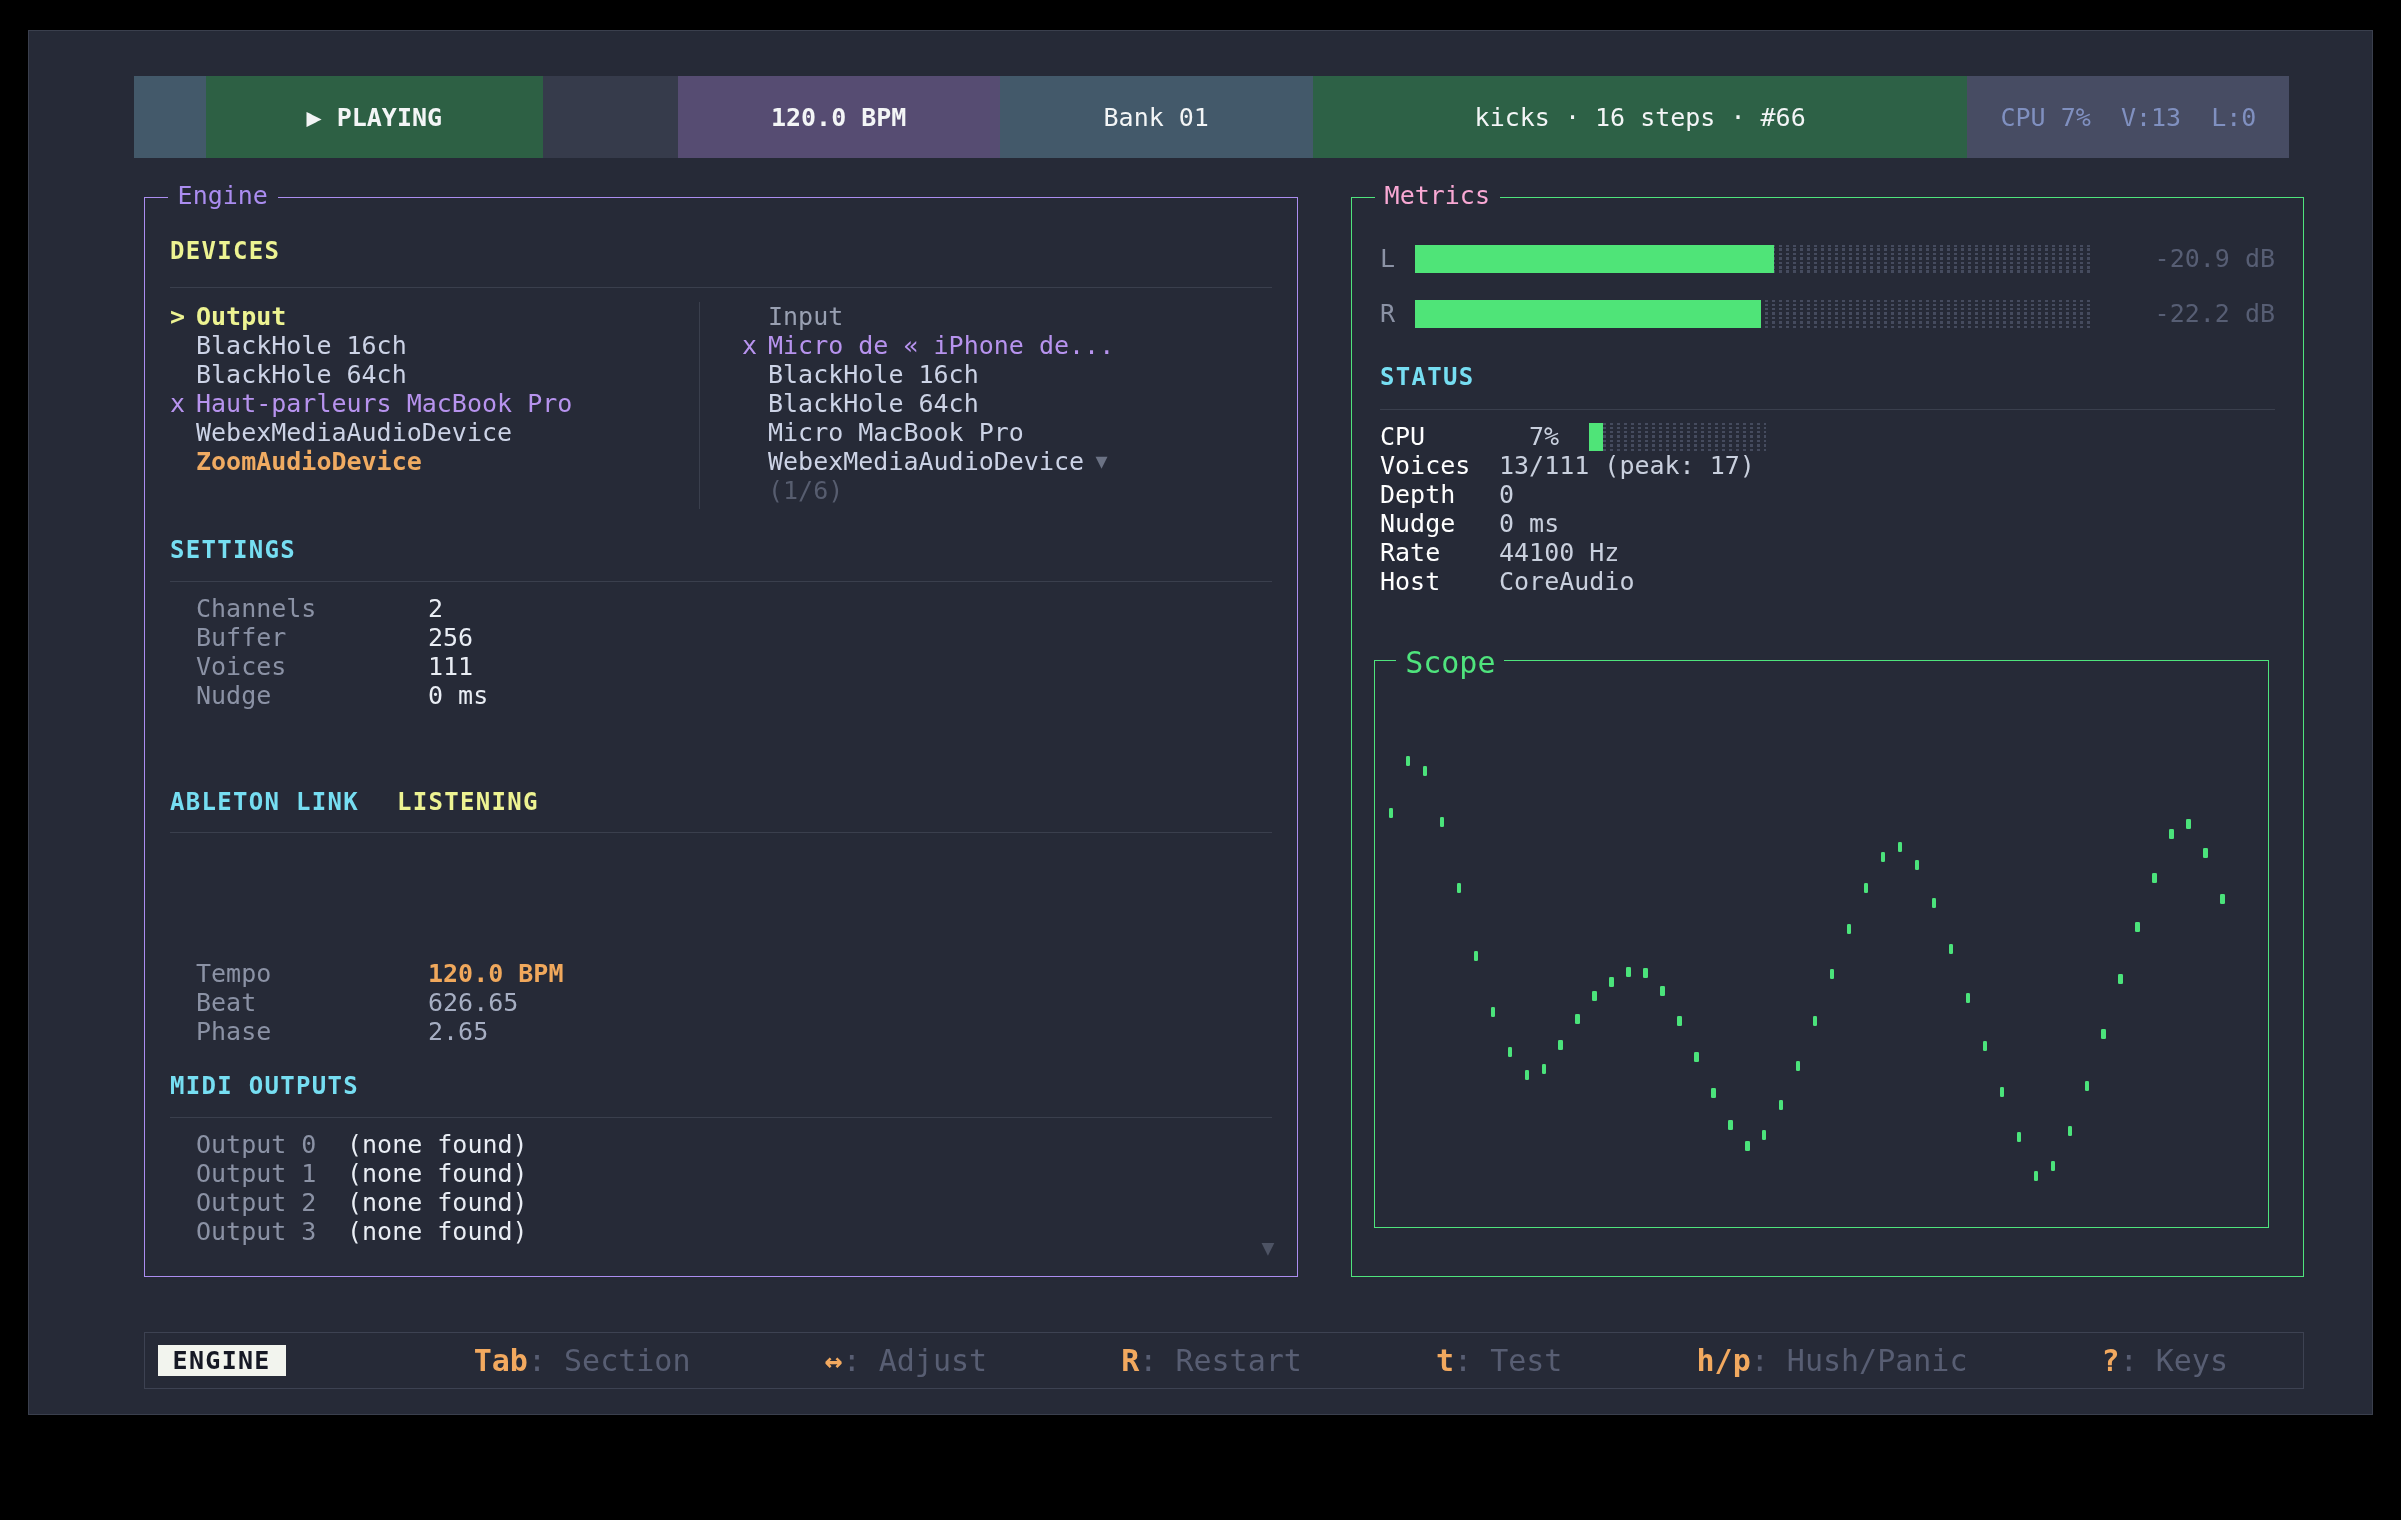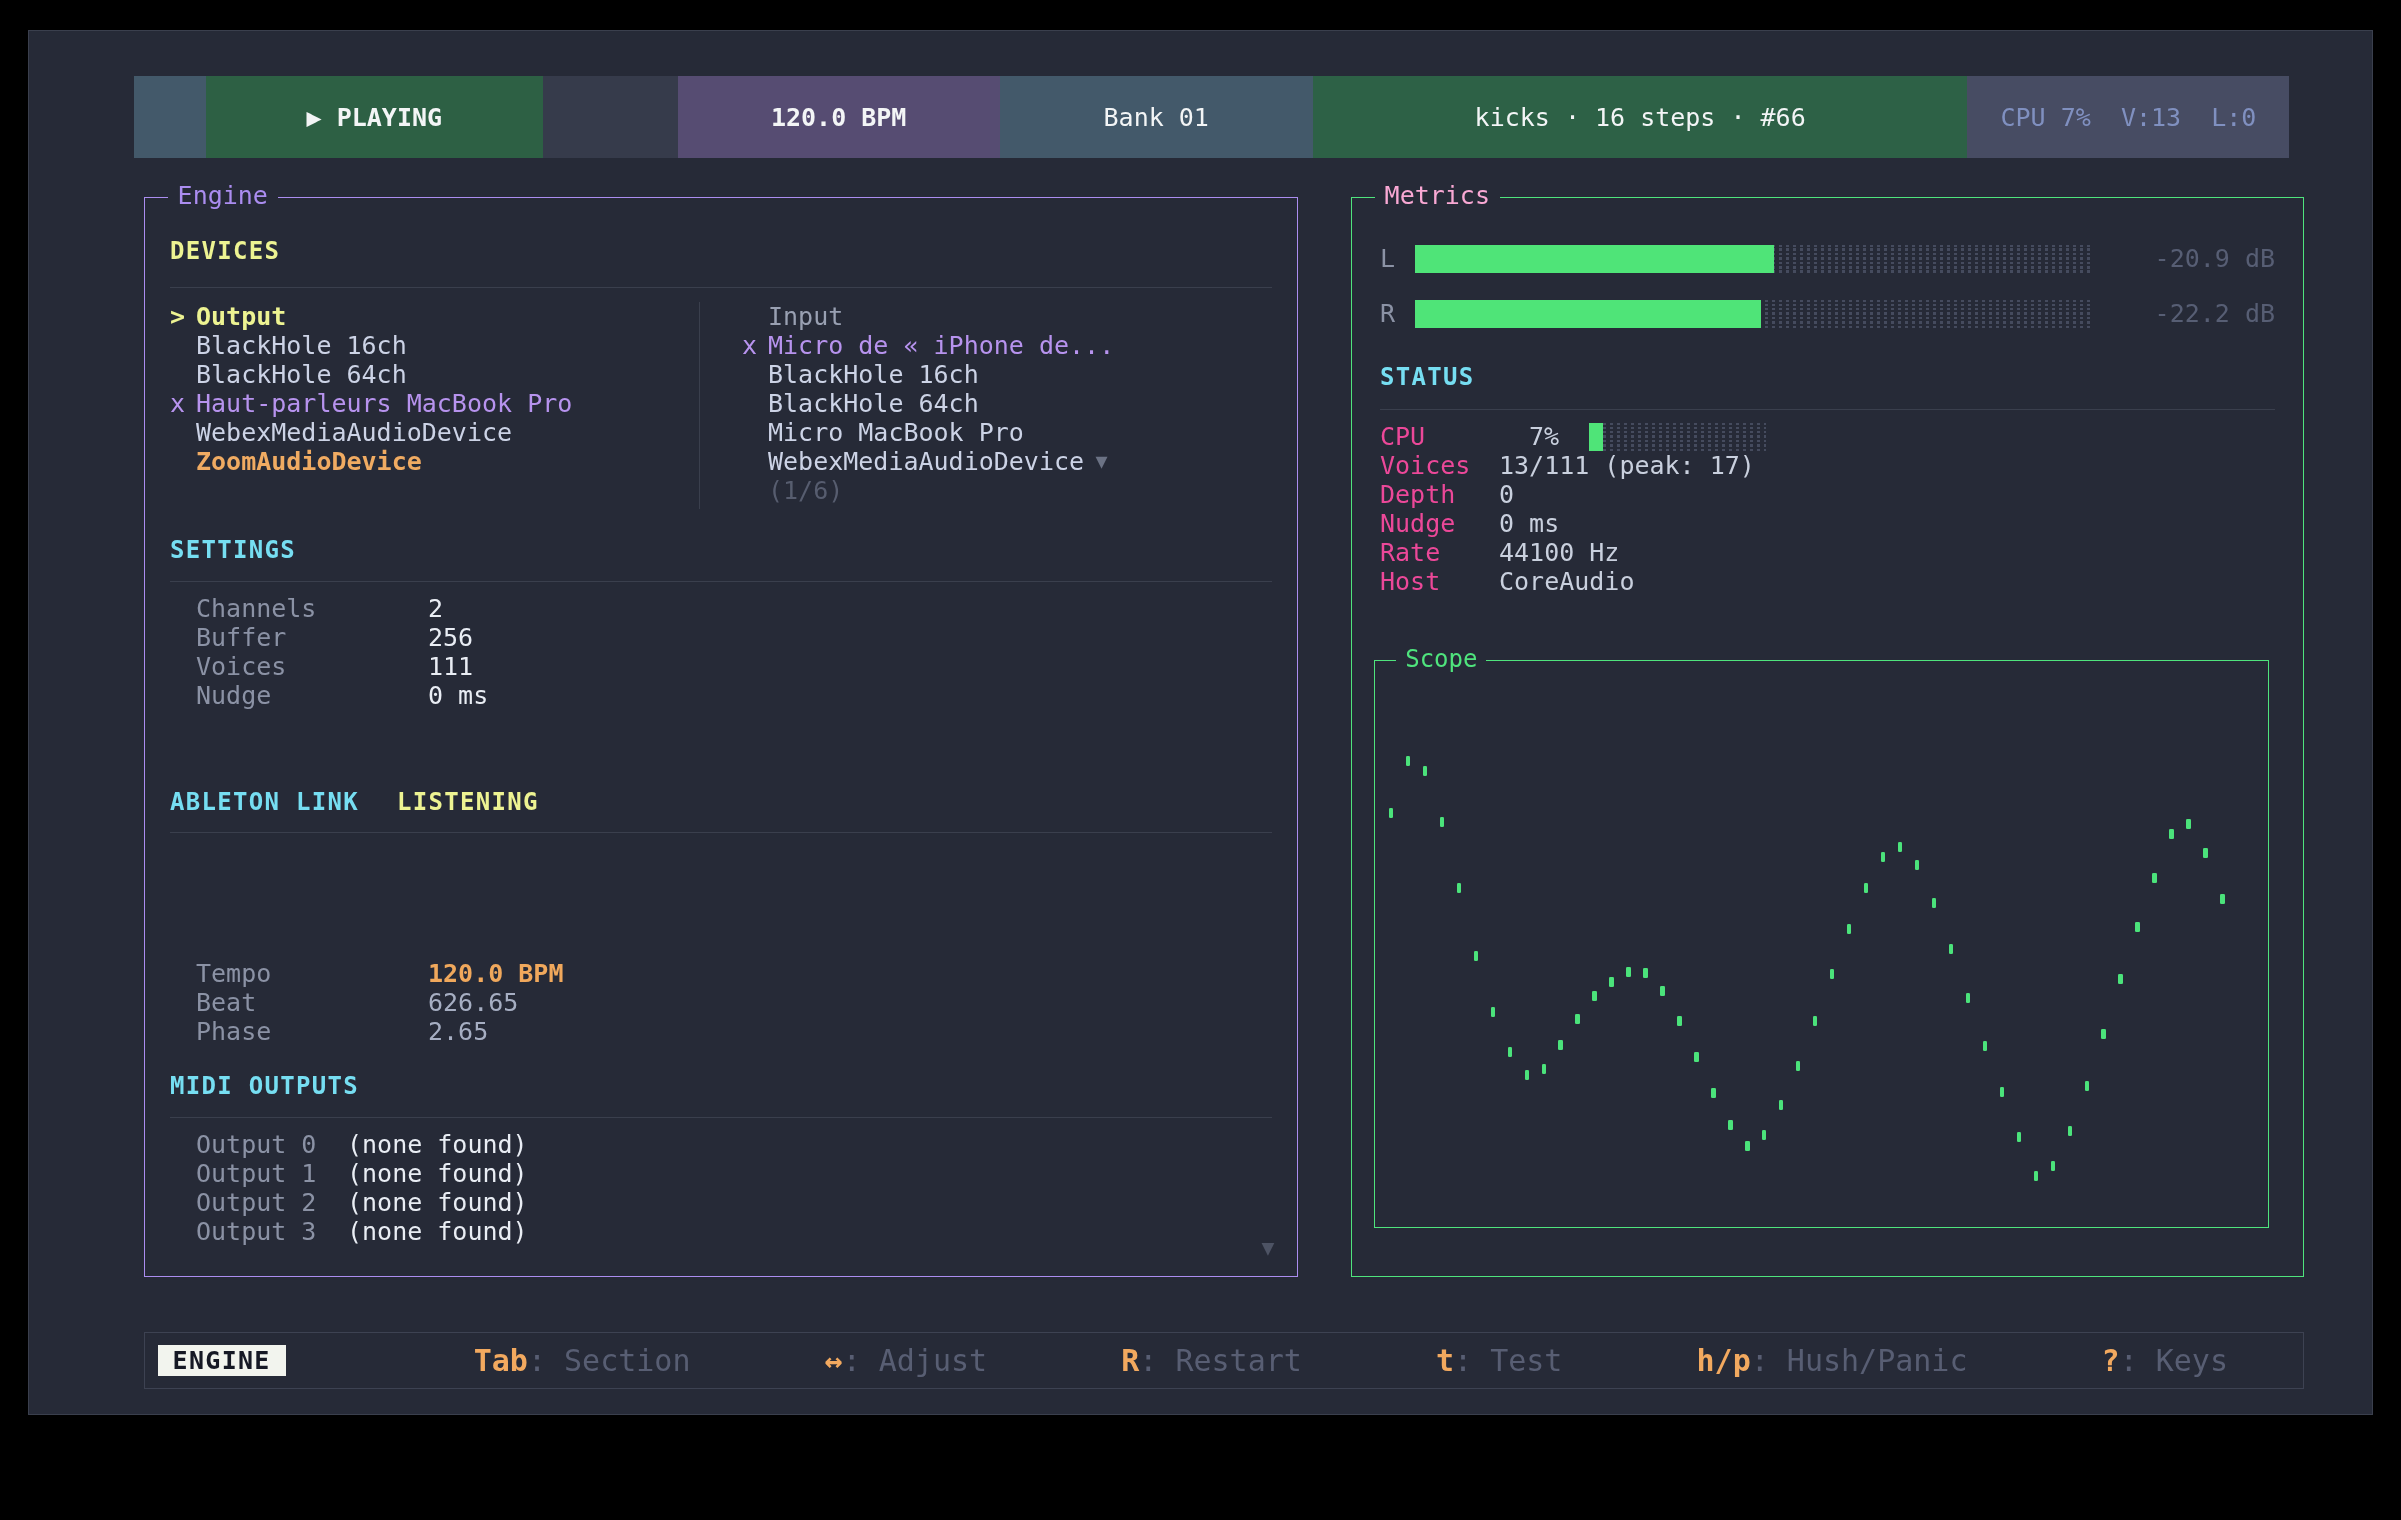--- a/index.html
+++ b/index.html
@@ -66,29 +66,29 @@
   .meter .ml { width:35px; font-size:25px; color:#8b92a5; }
   .mtrack { flex:1; height:28px; position:relative; }
   .dotted { background-image:
       repeating-linear-gradient(0deg, transparent 0 2.5px, #262a37 2.5px 4.4px),
       repeating-linear-gradient(90deg, #454b5e 0 3.1px, transparent 3.1px 7px); }
   .mfill { position:absolute; left:0; top:0; bottom:0; background:#4fe478; }
   .mdb { width:182px; text-align:right; font-size:25px; color:#575e74; white-space:pre; }
 
   .stat-rows { position:absolute; left:28px; right:28px; top:224px; }
   .srow { height:29px; line-height:29px; font-size:25px; display:flex; white-space:pre; }
-  .srow .k { width:119px; color:#ec4899; }
+  .srow .k { width:119px; color:#ffffff; }
   .srow .v { color:#c9d0de; display:flex; align-items:center; }
   .pctbox { display:inline-block; width:60px; text-align:right; }
   .gauge { display:inline-block; width:177px; height:28px; margin-left:30px; position:relative; }
 
   .scope { position:absolute; left:22px; top:462px; width:895px; height:568px;
            border:1.9px solid #4fe47d; }
   .scope-title { position:absolute; top:-16.3px; left:21.4px; background:#262a37;
-                 padding:0 8.8px; font-size:24px; color:#4fe47d; }
+                 padding:0 8.8px; font-size:30px; color:#4fe47d; }
   .scope-inner { position:absolute; left:15.7px; right:15.7px; top:11.3px; bottom:14px; }
   .dot { position:absolute; width:4.4px; height:10px; border-radius:1.3px; background:#4be37b;
          margin-left:-1.9px; margin-top:-5px; }
 
   
   .footer { position:absolute; left:115px; top:1301px; width:2160px; height:57px;
             border:1.3px solid #3d4252; display:flex; align-items:center; }
   .mode-badge { margin-left:12.6px; background:#f2f4ee; color:#161925; font-size:25px;
                 font-weight:bold; padding:1.3px 15px; letter-spacing:1.3px; }
   .hints { flex:1; display:flex; justify-content:space-between;

